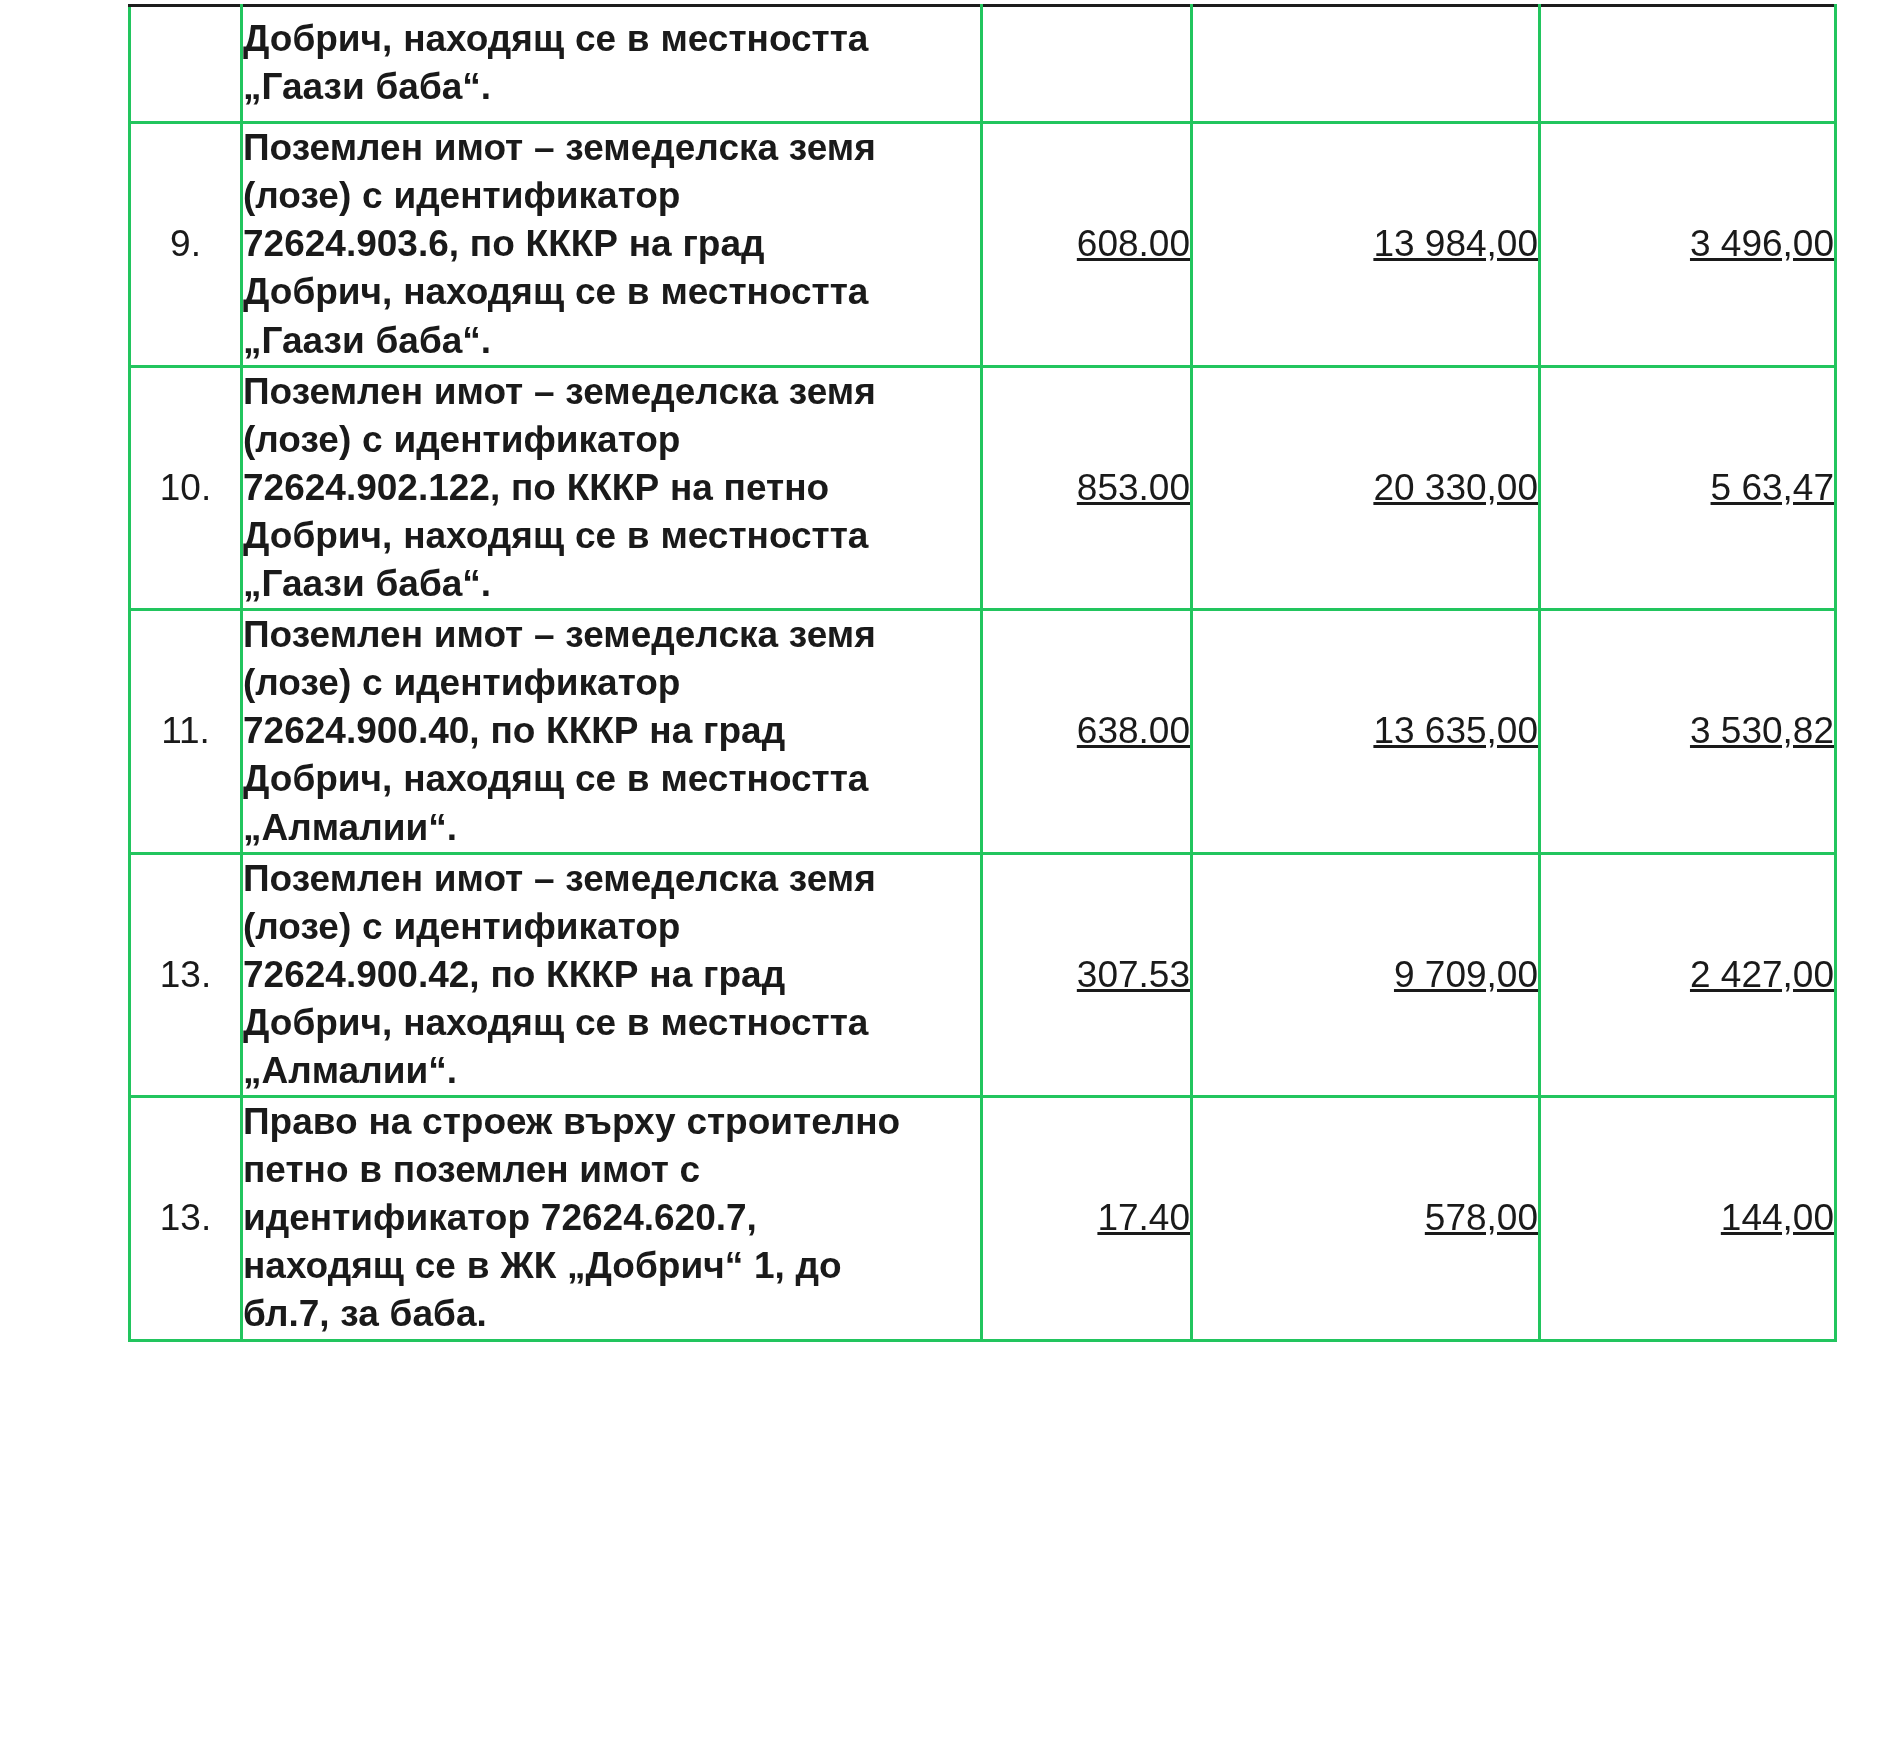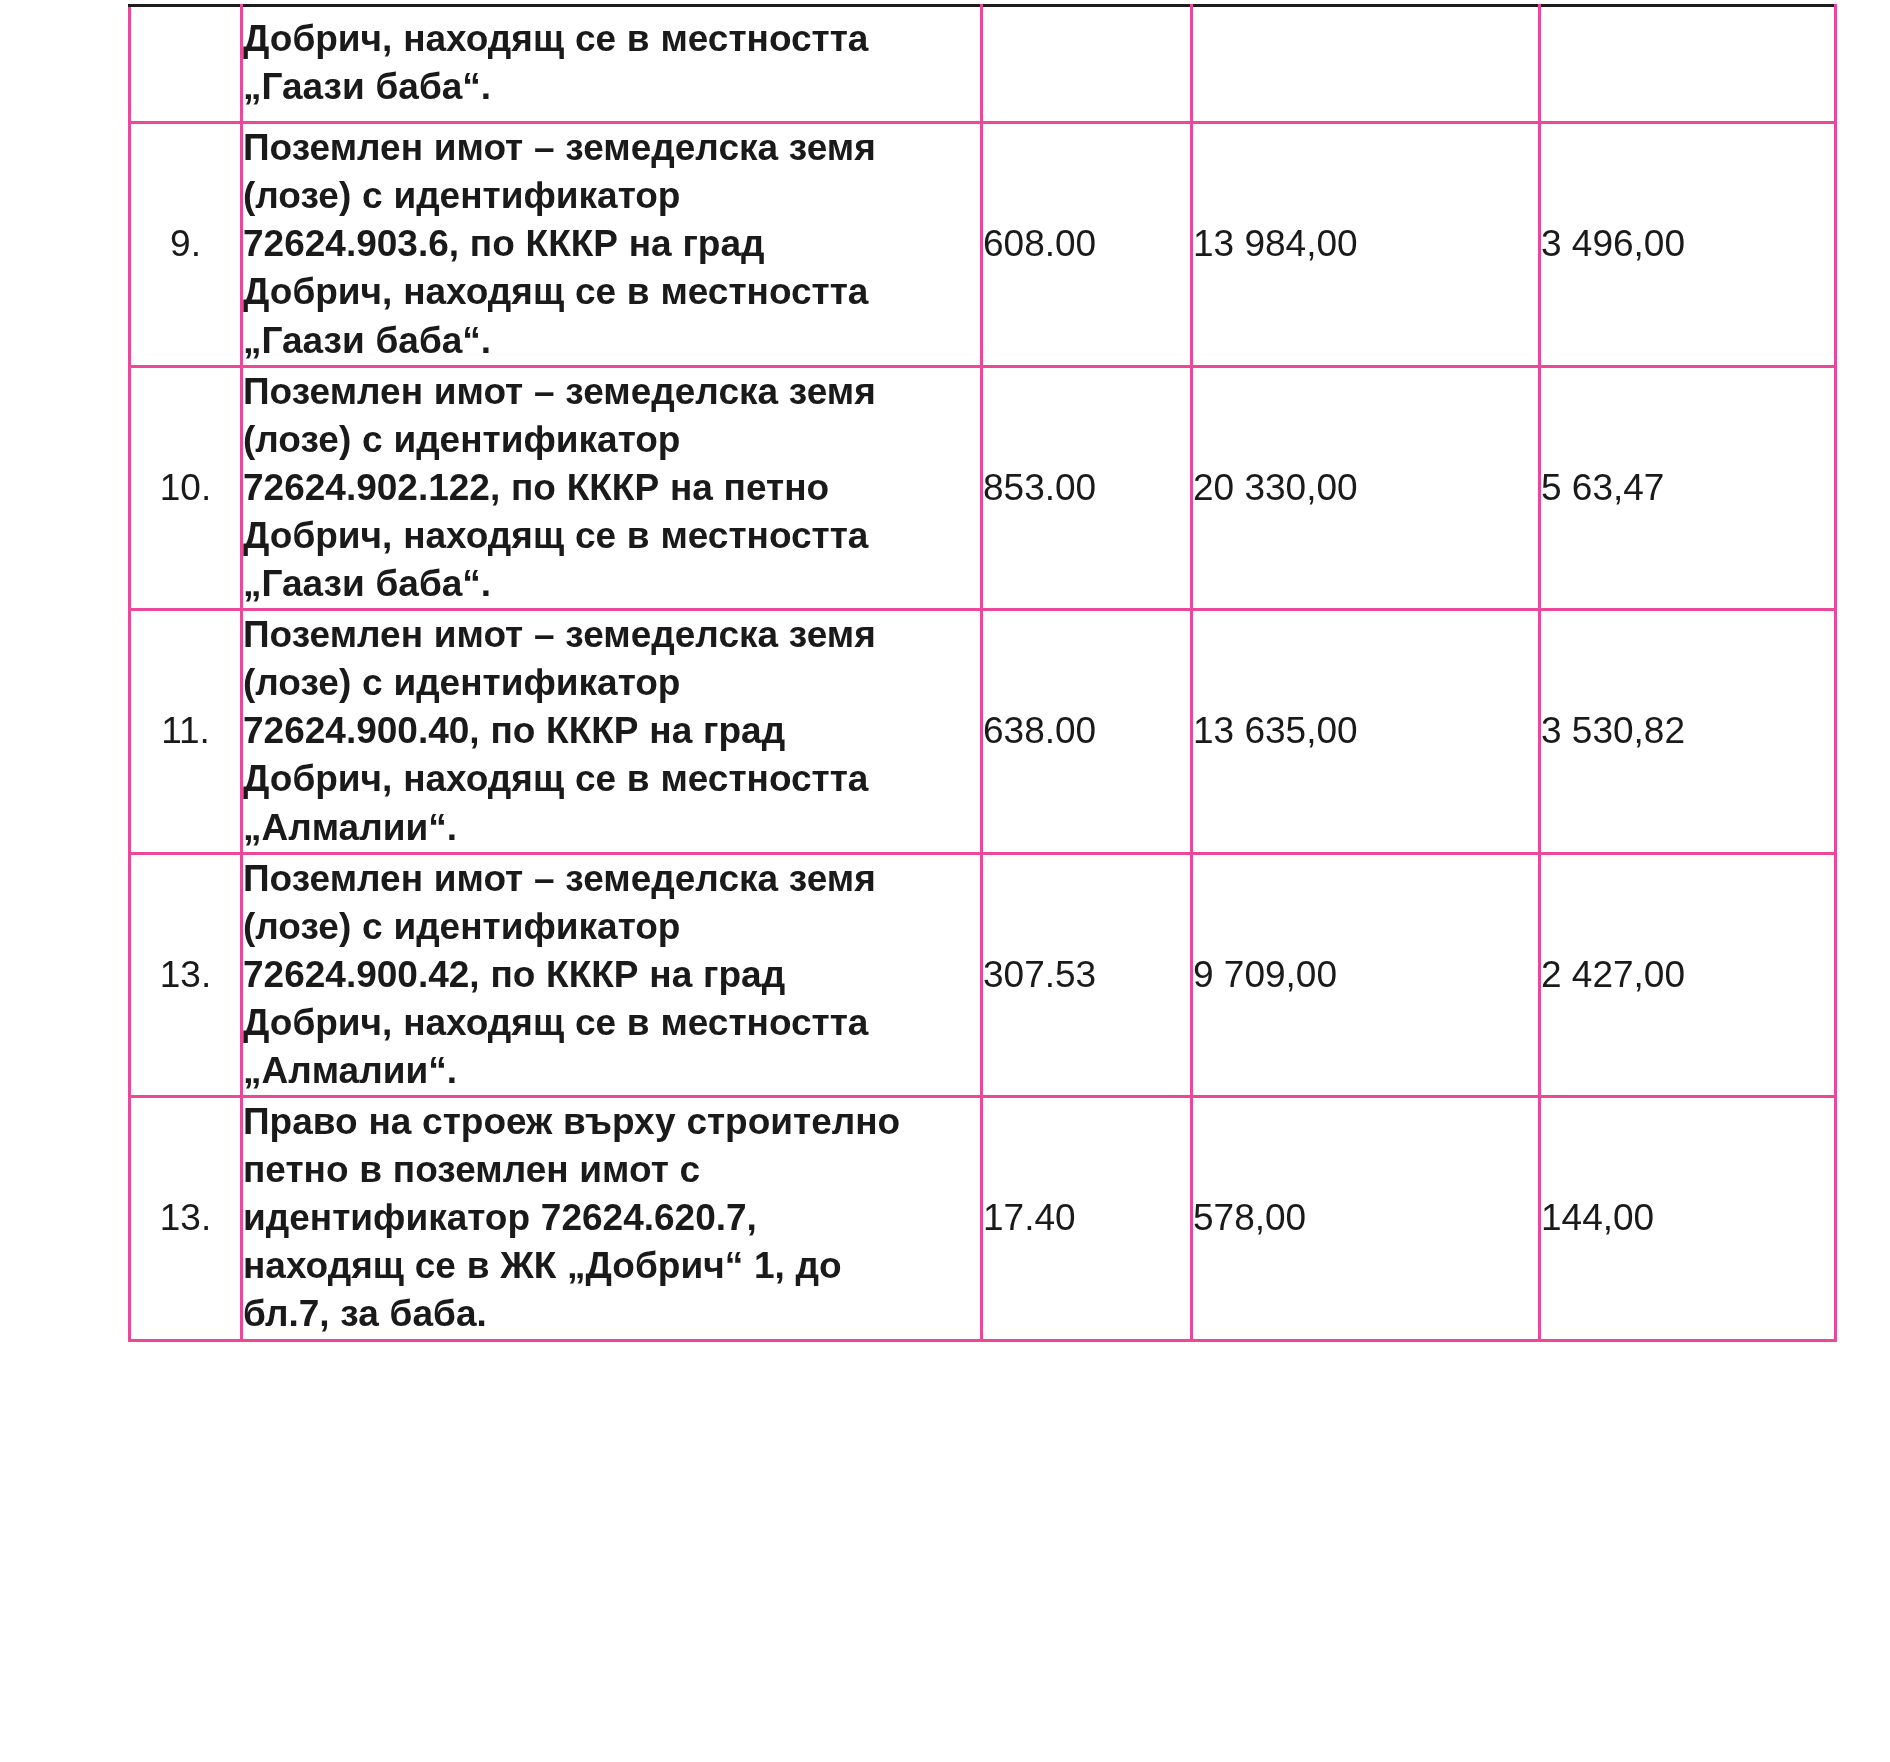--- a/index.html
+++ b/index.html
@@ -25,21 +25,21 @@
 
   table.property-table {
     border-collapse: collapse;
     table-layout: fixed;
     margin-left: 128px;
     margin-top: 4px;
     width: 1706px;
   }
 
   table.property-table td {
-    border: 3px solid #ec4899;
+    border: 3px solid #22c55e;
     vertical-align: middle;
     padding: 0;
     font-size: 37px;
     line-height: 1.30;
   }
 
   
   col.c-idx   { width: 112px; }
   col.c-desc  { width: 740px; }
   col.c-area  { width: 210px; }
@@ -53,24 +53,25 @@
   }
 
   td.desc {
     text-align: left;
     vertical-align: top;
     padding: 12px 14px 16px 16px;
     word-spacing: 0.5px;
   }
 
   td.num {
-    text-align: left;
+    text-align: right;
     vertical-align: middle;
     padding: 0 10px;
     white-space: nowrap;
+    text-decoration: underline;
   }
 
   
   tr.partial td.desc {
     padding-top: 8px;
     padding-bottom: 10px;
   }
   tr.partial td {
     border-top: 3px solid #1d1d1d;
   }

